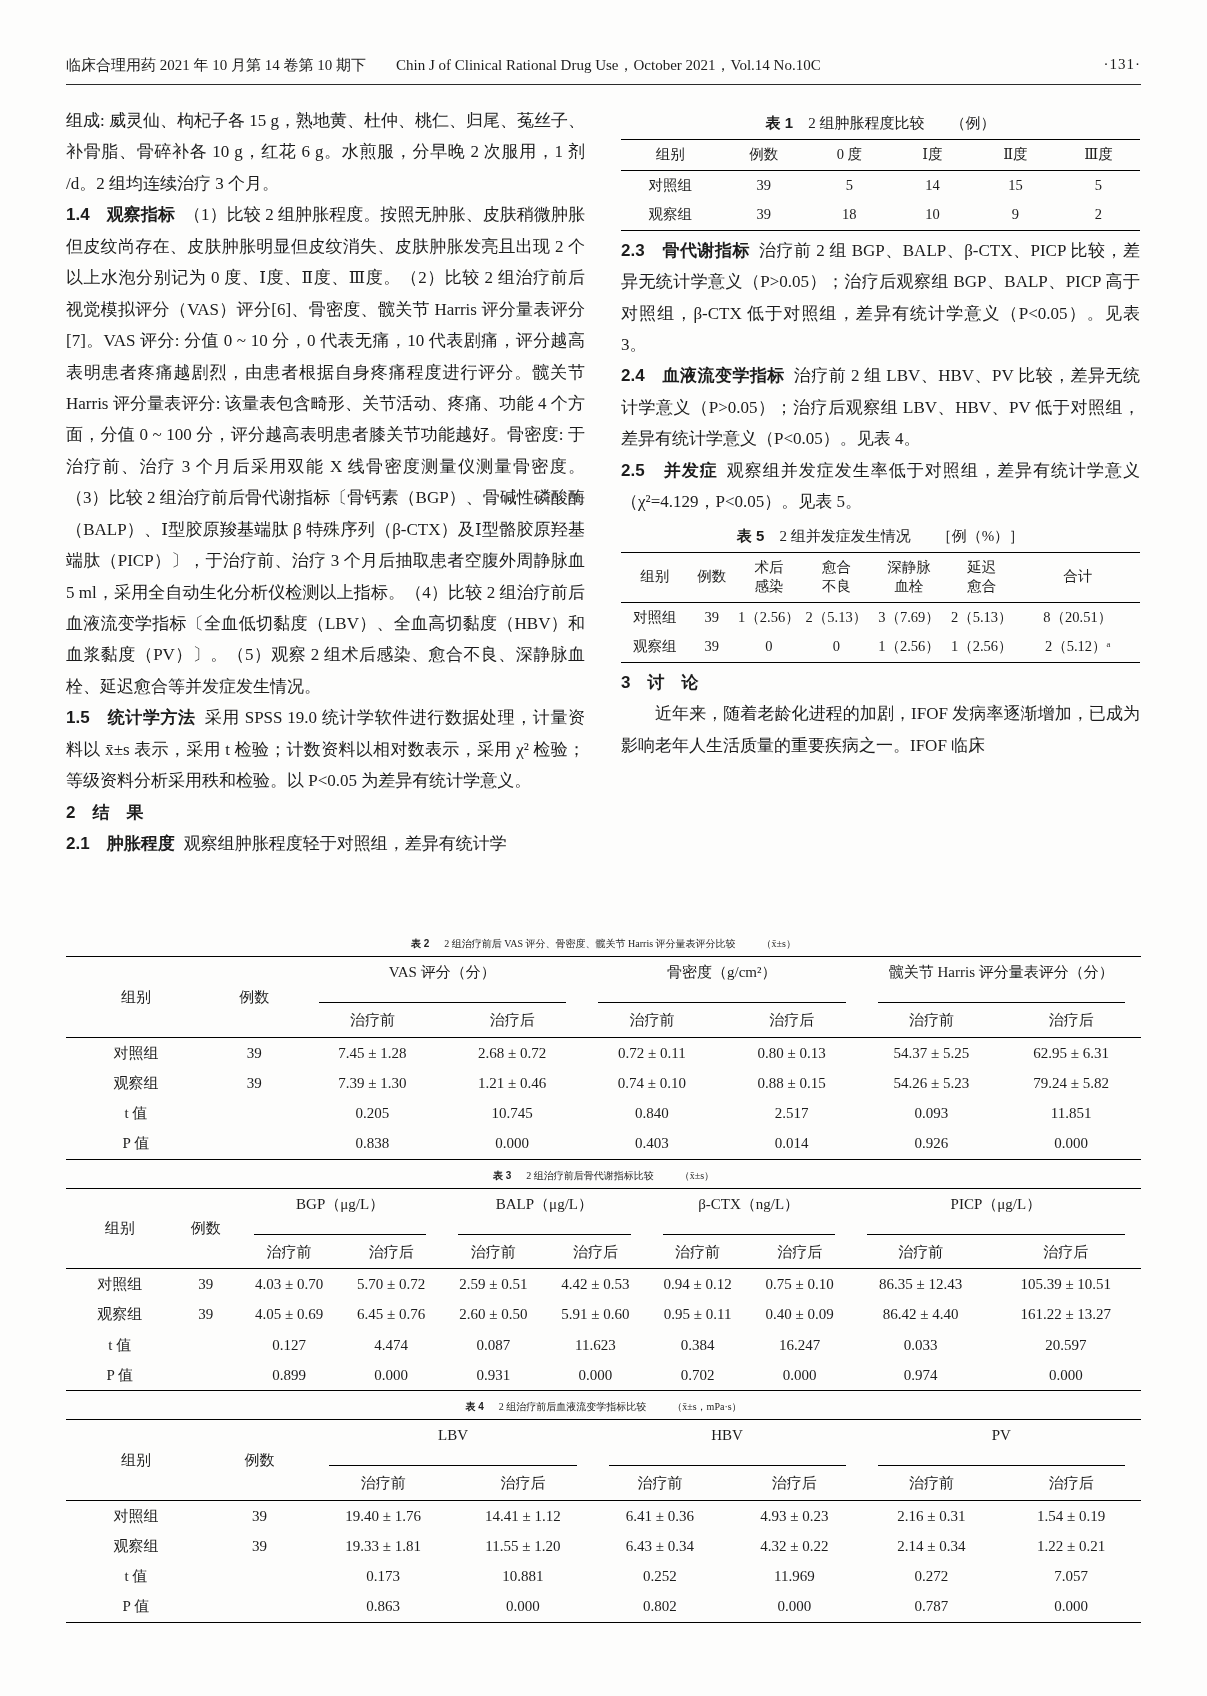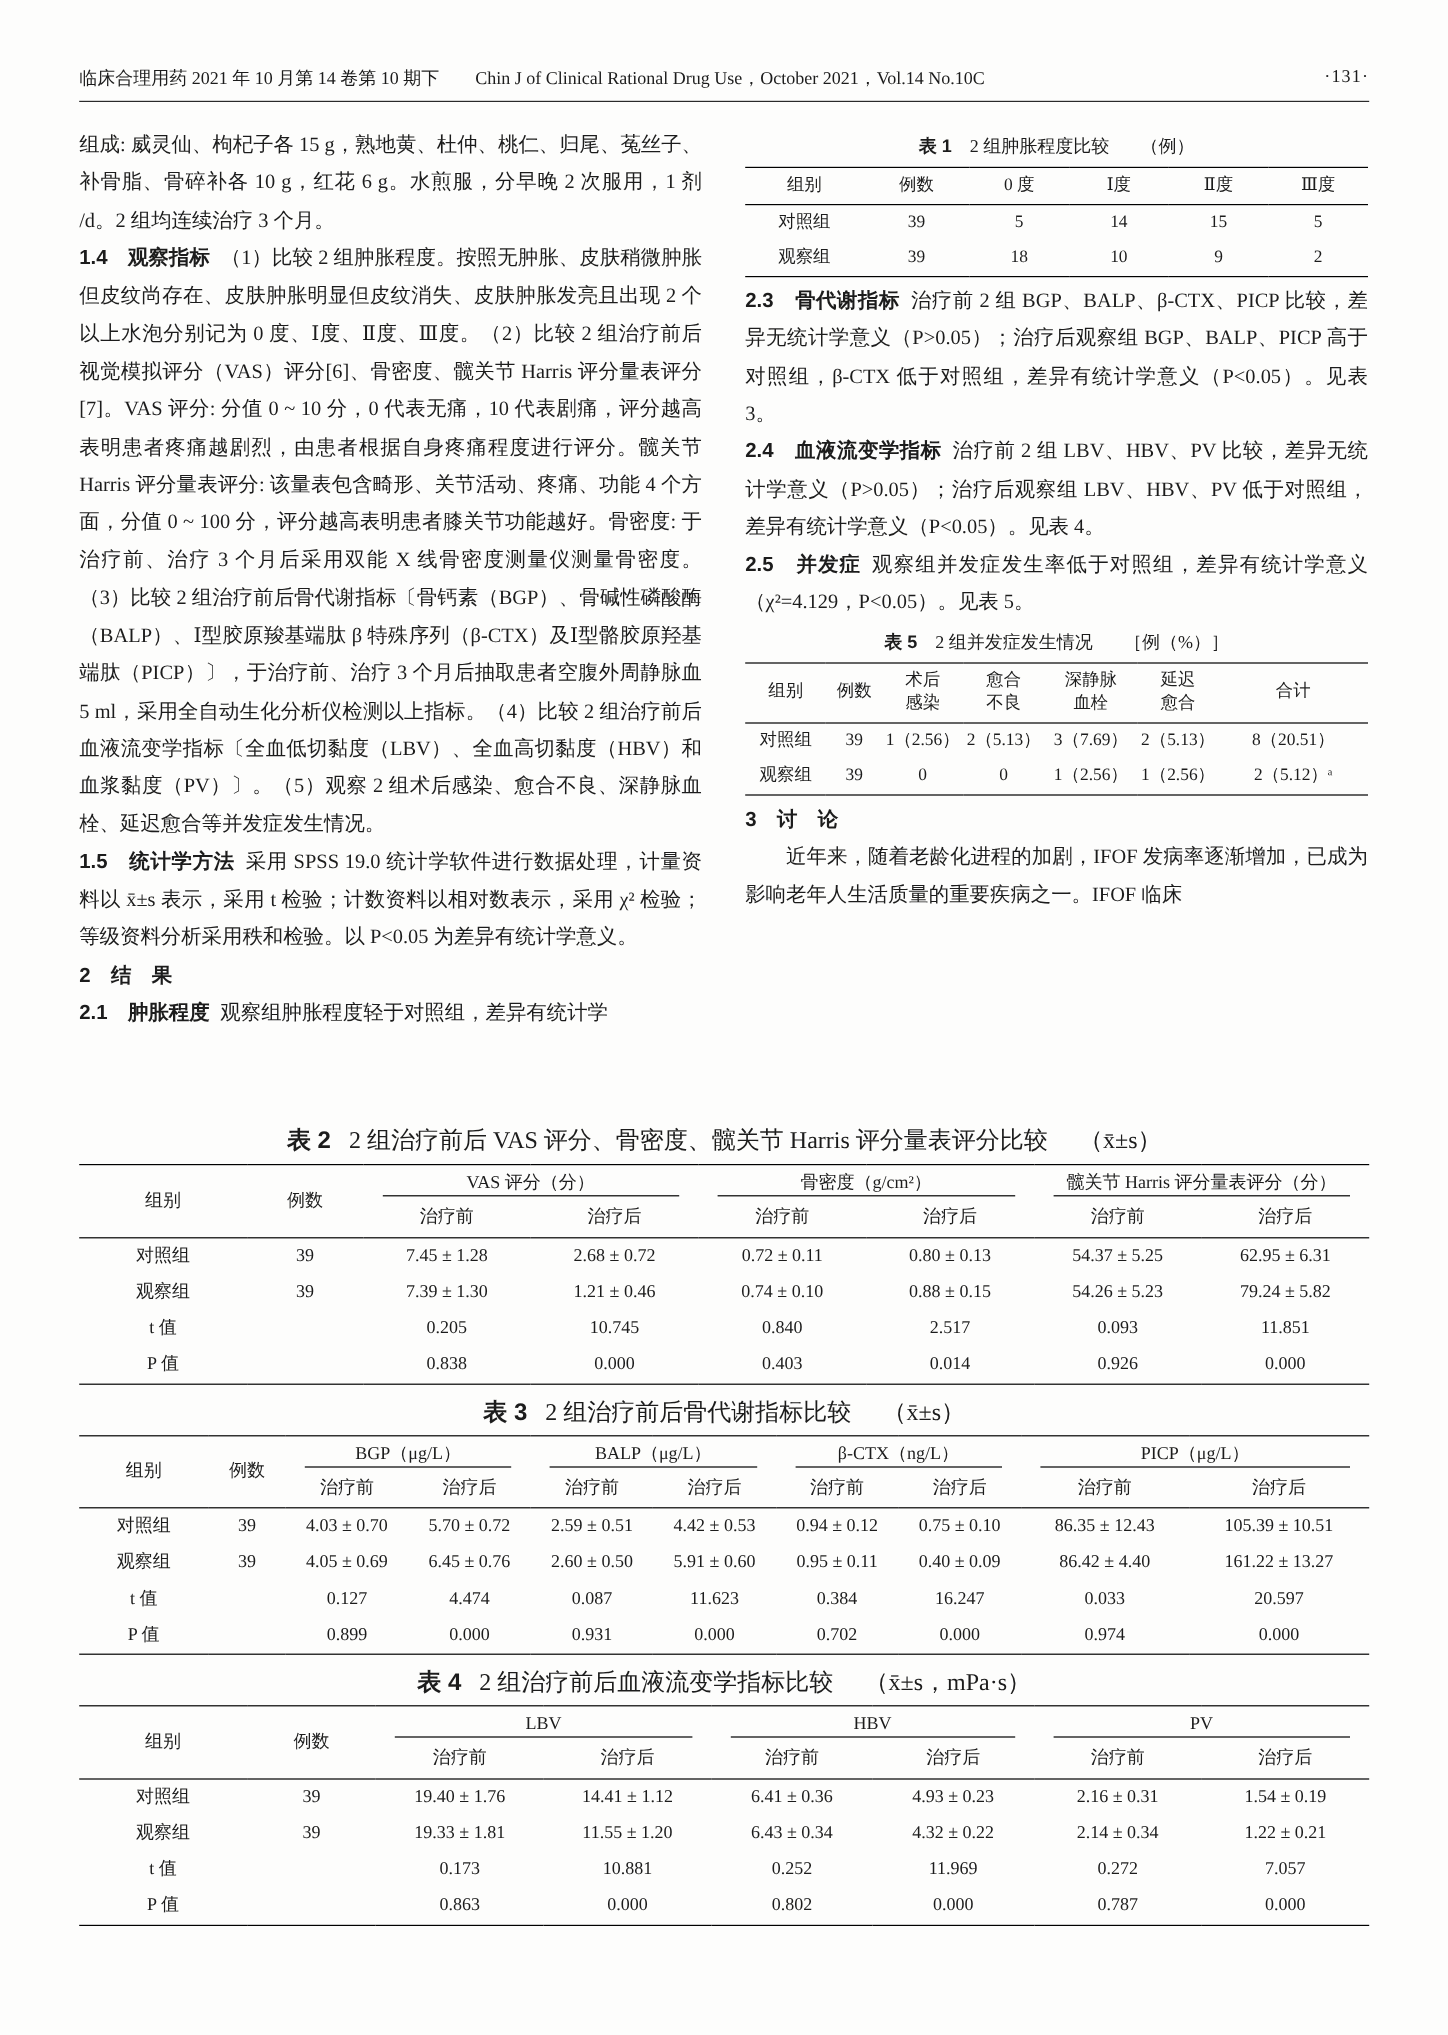--- a/index.html
+++ b/index.html
@@ -30,26 +30,26 @@
     width:100%; border-collapse:collapse; table-layout:fixed;
     border-top:1.5px solid #000; border-bottom:1.5px solid #000;
     font-size:14.5px;
   }
   table.three-line thead { border-bottom:1px solid #000; }
   table.three-line th, table.three-line td {
     font-weight:normal; text-align:center; vertical-align:middle;
     padding:5px 2px; white-space:pre-line; line-height:1.35;
   }
   table.three-line thead tr.subhead th { padding:2px 2px 6px; }
-  .grp { border-bottom:1px solid #000; margin:0 14px; padding-bottom:0; }
+  .grp { border-bottom:1px solid #000; margin:0 14px; padding-bottom:20px; }
   .tbl-note { font-size:13.5px; text-align:center; margin:4px 0 6px; }
   
   .bottom-tables { margin-top:10px; }
   .bottom-tables table.three-line { font-size:15px; }
-  .bottom-tables .tbl-caption { font-size:20px; margin:9px 0 5px; }
+  .bottom-tables .tbl-caption { font-size:10px; margin:9px 0 5px; }
   .rc-table { margin:2px 0 4px; }
 </style>
 </head>
 <body>
 
 <div class="page">
 
   <header class="page-header">
     <span>临床合理用药 2021 年 10 月第 14 卷第 10 期下　　Chin J of Clinical Rational Drug Use，October 2021，Vol.14 No.10C</span>
     <span class="page-number">·131·</span>

